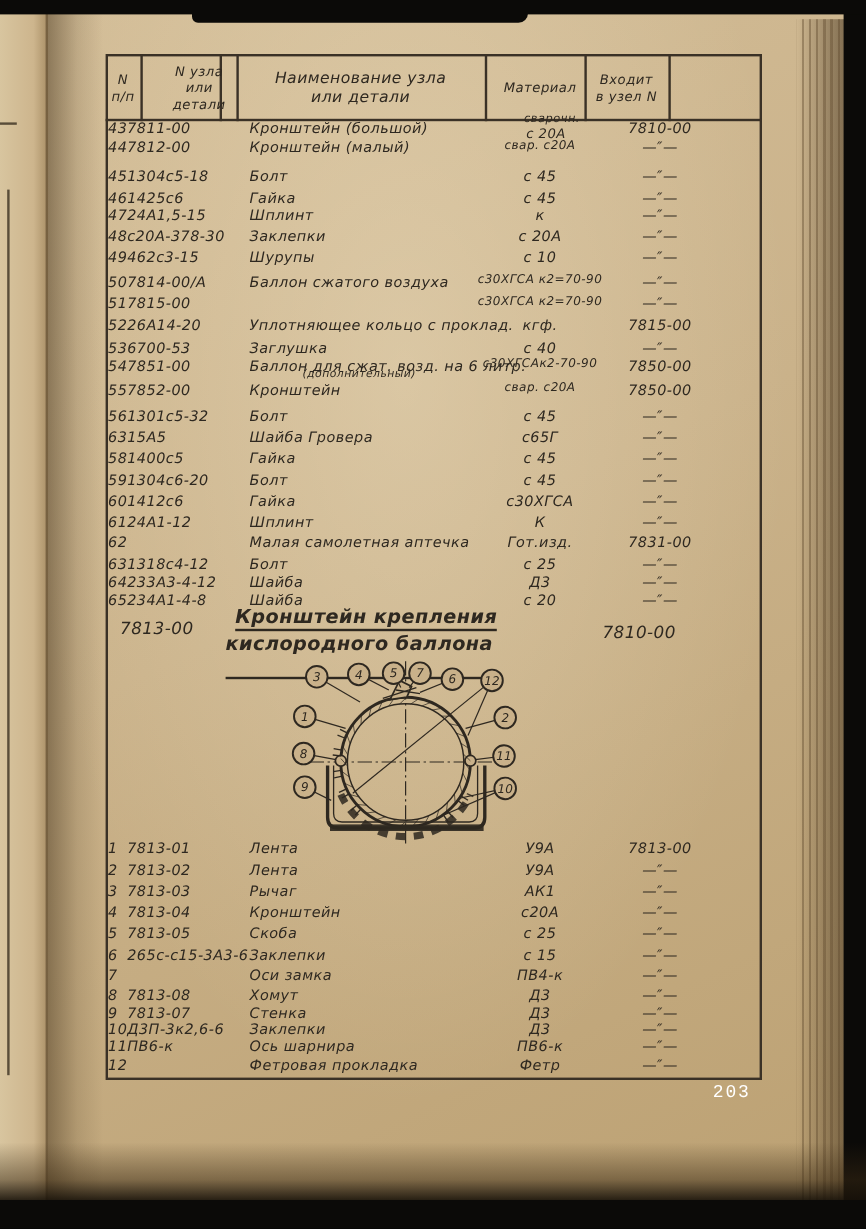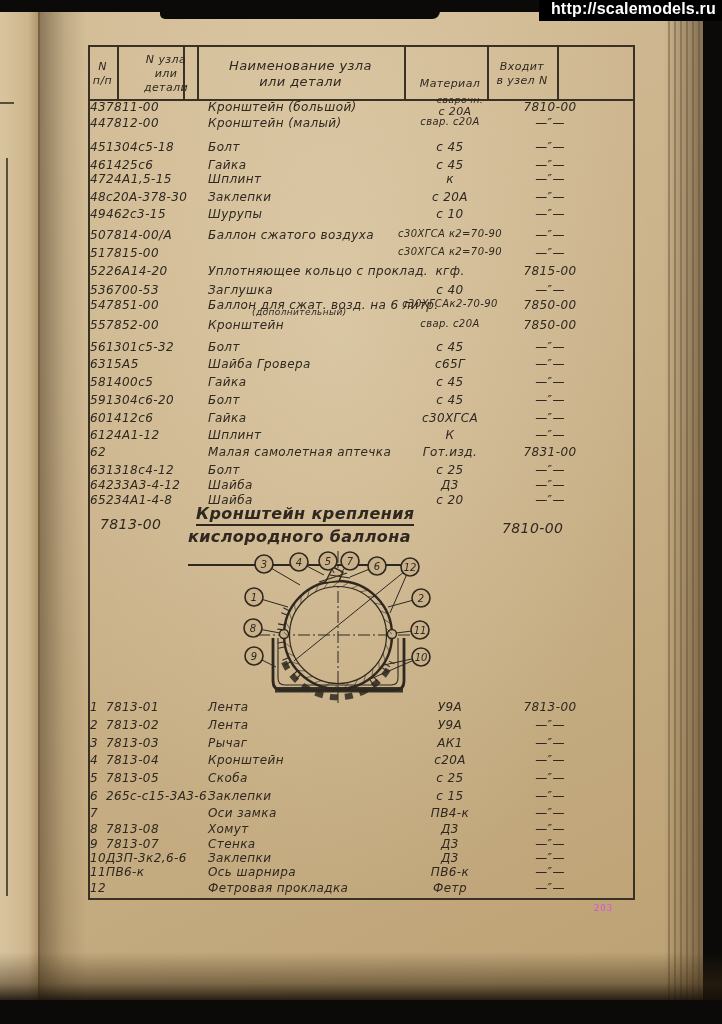--- a/index.html
+++ b/index.html
@@ -48,58 +48,57 @@
   .c-mat.m1{top:-6px;font-size:9.5px;left:410px;width:100px;}
   .c-mat2{position:absolute;left:400px;top:5px;width:110px;text-align:center;font-size:11px;}
   .c-parent{position:absolute;left:492px;width:116px;text-align:center;white-space:nowrap;}
   
   .sec-left{position:absolute;left:100px;top:516px;font-size:14px;}
   .sec-right{position:absolute;left:502px;top:520px;font-size:14px;}
   .sec-t1{position:absolute;left:196px;top:504px;font-size:16px;font-weight:bold;
     border-bottom:2px solid var(--ink,#2e2820);padding-bottom:1px;}
   .sec-t2{position:absolute;left:188px;top:527px;font-size:16px;font-weight:bold;
     border-bottom:2px solid var(--ink,#2e2820);padding-bottom:18px;}
-  .pagenum{position:absolute;left:594px;top:902px;font-family:Liberation Serif, serif;
-    font-size:10px;color:#d946ef;letter-spacing:1.5px;}
+  .pagenum{position:absolute;left:594px;top:902px;font-family:Liberation Mono, monospace;
+    font-size:15px;color:#ffffff;letter-spacing:1.5px;}
   .draw{position:absolute;left:240px;top:545px;width:235px;height:165px;}
 </style>
 </head>
 <body>
 
 <div class="canvas">
   <div class="sheet"></div>
   <div class="sliver">
     <div class="sliver-vline"></div>
     <div class="sliver-hline"></div>
   </div>
   <div class="gutter"></div>
   <div class="edge-stack"></div>
   <div class="right-black"></div>
   <div class="top-band"></div>
   <div class="top-band2"></div>
 
-  <div class="watermark">http://scalemodels.ru</div>
 
   <div class="t-frame"></div>
   <div class="hline" style="left:88px;top:99px;width:547px;"></div>
   <div class="vline" style="left:117px;top:45px;height:56px;"></div>
   <div class="vline" style="left:183px;top:45px;height:56px;"></div>
   <div class="vline" style="left:197px;top:45px;height:56px;"></div>
   <div class="vline" style="left:404px;top:45px;height:56px;"></div>
   <div class="vline" style="left:487px;top:45px;height:56px;"></div>
   <div class="vline" style="left:557px;top:45px;height:56px;"></div>
 
   <div class="hcell hw" style="left:88px;width:29px;">N
 п/п</div>
   <div class="hcell hw" style="left:117px;width:66px;padding-left:16px;">N узла
 или
 детали</div>
   <div class="hcell hw" style="left:197px;width:207px;font-size:13px;">Наименование узла
 или детали</div>
-  <div class="hcell hw" style="left:404px;width:92px;margin-top:10px;">Материал</div>
+  <div class="hcell hw" style="left:404px;width:92px;">Материал</div>
   <div class="hcell hw" style="left:487px;width:70px;">Входит
 в узел N</div>
 
   <div id="upper-rows" class="rows">
       <div class="row" style="top: 100px;">
         <span class="c-num hw">43</span>
         <span class="c-part hw">7811-00</span>
         <span class="c-name hw">Кронштейн (большой)</span>
         <span class="c-mat m1 hw">сварочн.</span>
         <span class="c-mat2 hw">с 20А</span>

